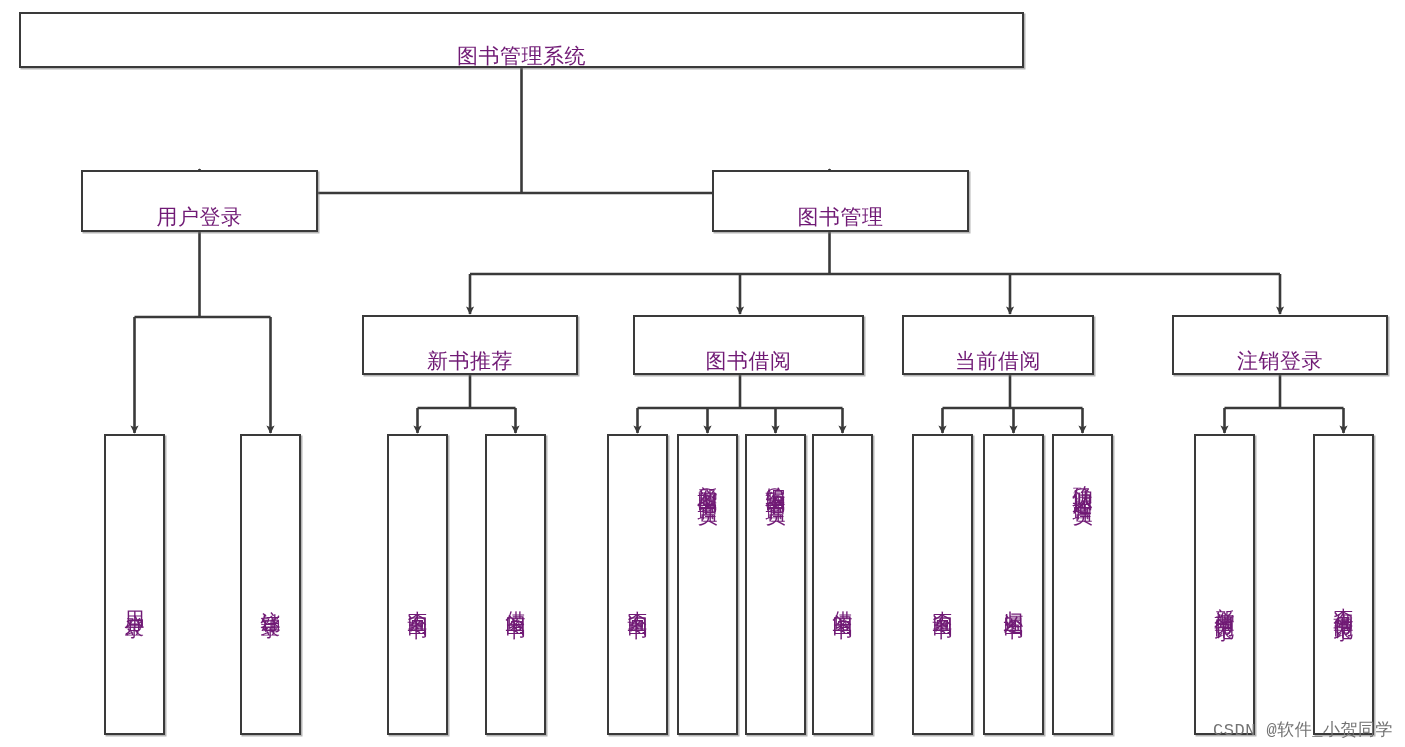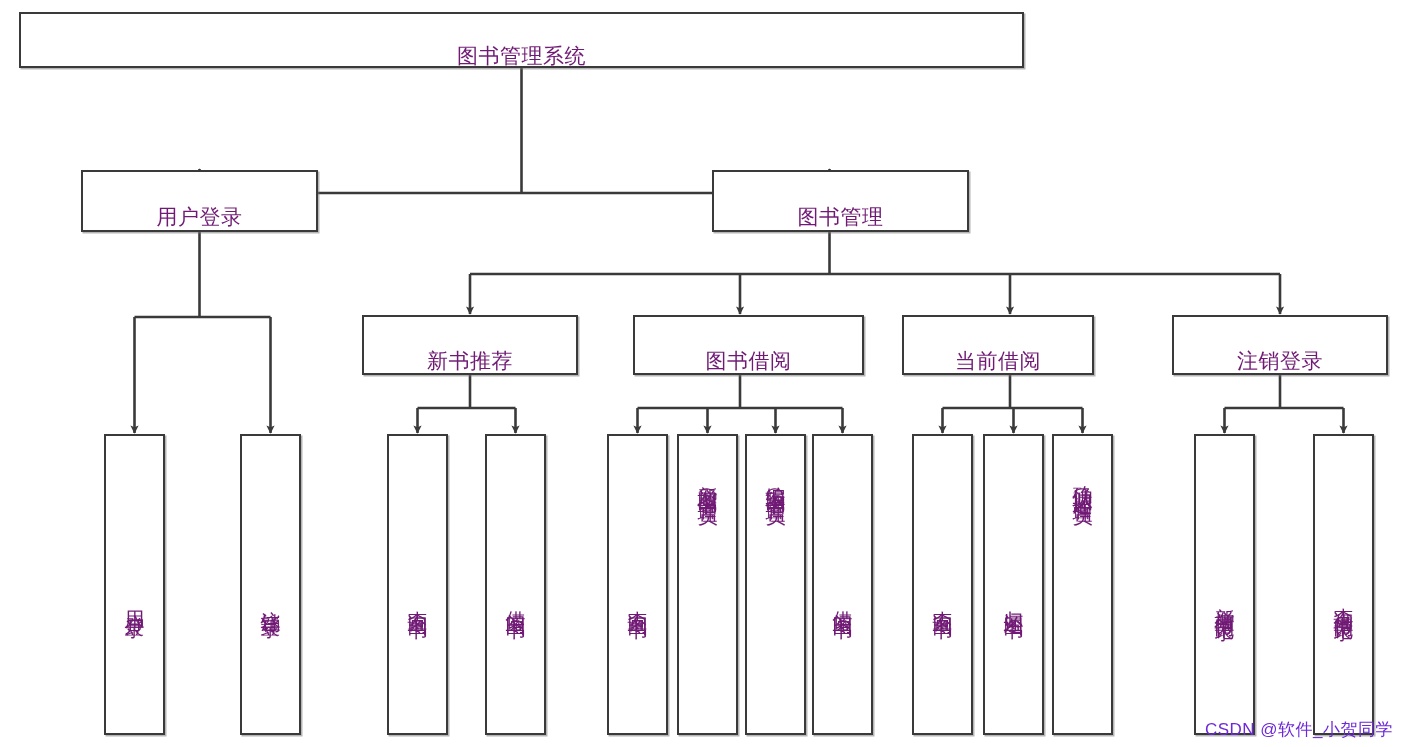--- a/index.html
+++ b/index.html
@@ -65,22 +65,22 @@
     align-items: center;
   }
   .node-v.centered .node-label {
     padding-top: 0;
   }
   #watermark {
     position: absolute;
     right: 12px;
     bottom: 6px;
     font-size: 17px;
-    color: #6d28d9;
-    font-family: Liberation Sans, sans-serif;
+    color: #737373;
+    font-family: Liberation Mono, monospace;
     letter-spacing: 0.5px;
     white-space: nowrap;
     pointer-events: none;
   }
 </style>
 </head>
 <body>
 
 <div id="diagram-root">
 

